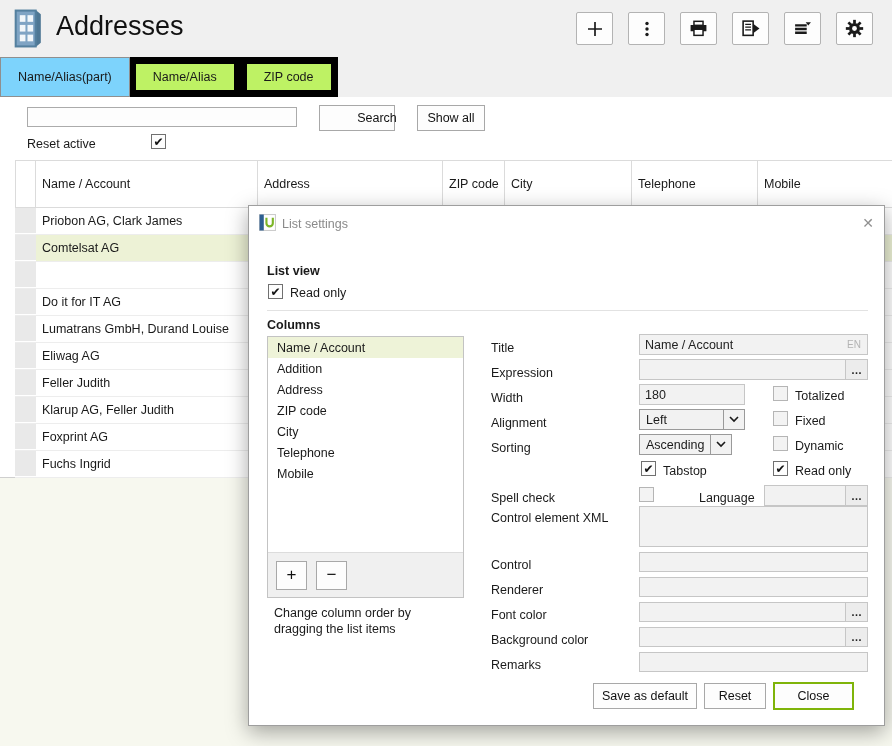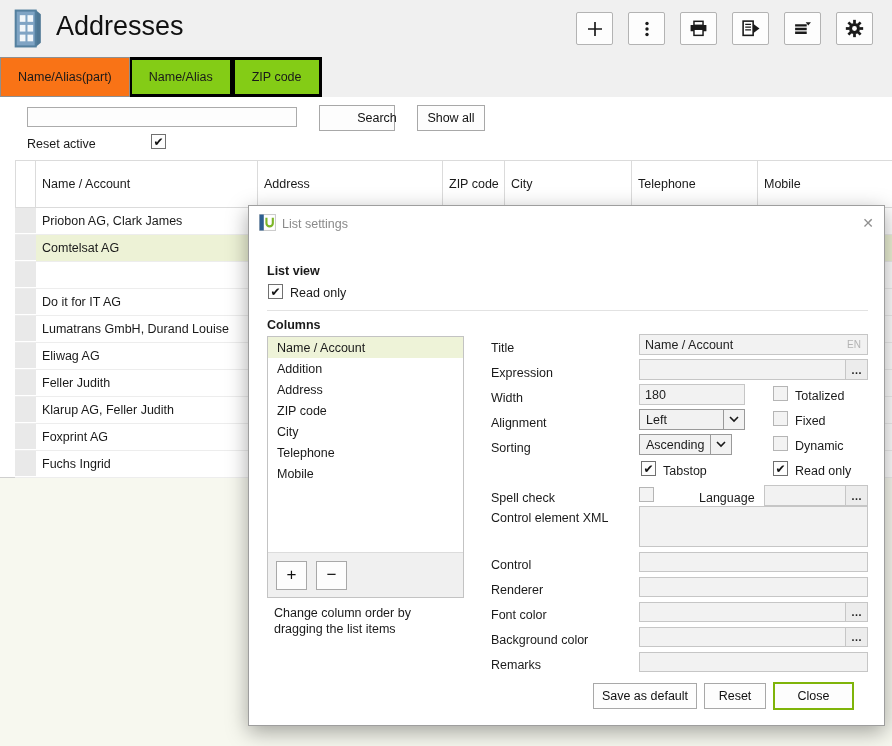--- a/index.html
+++ b/index.html
@@ -16,24 +16,24 @@
   .app-title { position:absolute; left:56px; top:11px; font-size:27px; font-weight:400; color:#111; }
   .toolbar { position:absolute; right:19px; top:12px; display:flex; gap:15px; }
   .tool-btn {
     width:37px; height:33px; background:#fdfdfd; border:1px solid #b3b3b3; border-radius:2px;
     display:flex; align-items:center; justify-content:center; cursor:pointer;
   }
   
   .tabbar { position:absolute; top:57px; left:0; right:0; height:40px; background:#f0f0f0; display:flex; }
   .tab {
     height:40px; display:flex; align-items:center; padding:0 17px;
-    background:#84cc16; border:3px solid #000000; margin-left:-1px; cursor:pointer;
+    background:#bef264; border:7px solid #000000; margin-left:-1px; cursor:pointer;
   }
   .tab:first-child { margin-left:0; }
-  .tab.active { background:#f97316; border:1px solid #8f8f8f; z-index:1; }
+  .tab.active { background:#7dd3fc; border:1px solid #8f8f8f; z-index:1; }
   
   .content { position:absolute; top:97px; left:0; right:0; height:381px; background:#fff; border-bottom:1px solid #cfcfcf; }
   .search-input {
     position:absolute; left:27px; top:10px; width:270px; height:20px;
     background:#fdfdfd; border:1px solid #ababab; font:inherit; padding:0 5px; outline:none;
   }
   .btn {
     background:#fdfdfd; border:1px solid #a8a8a8; font-family:inherit; font-size:12.5px;
     display:flex; align-items:center; justify-content:center; cursor:pointer; color:#111;
   }

